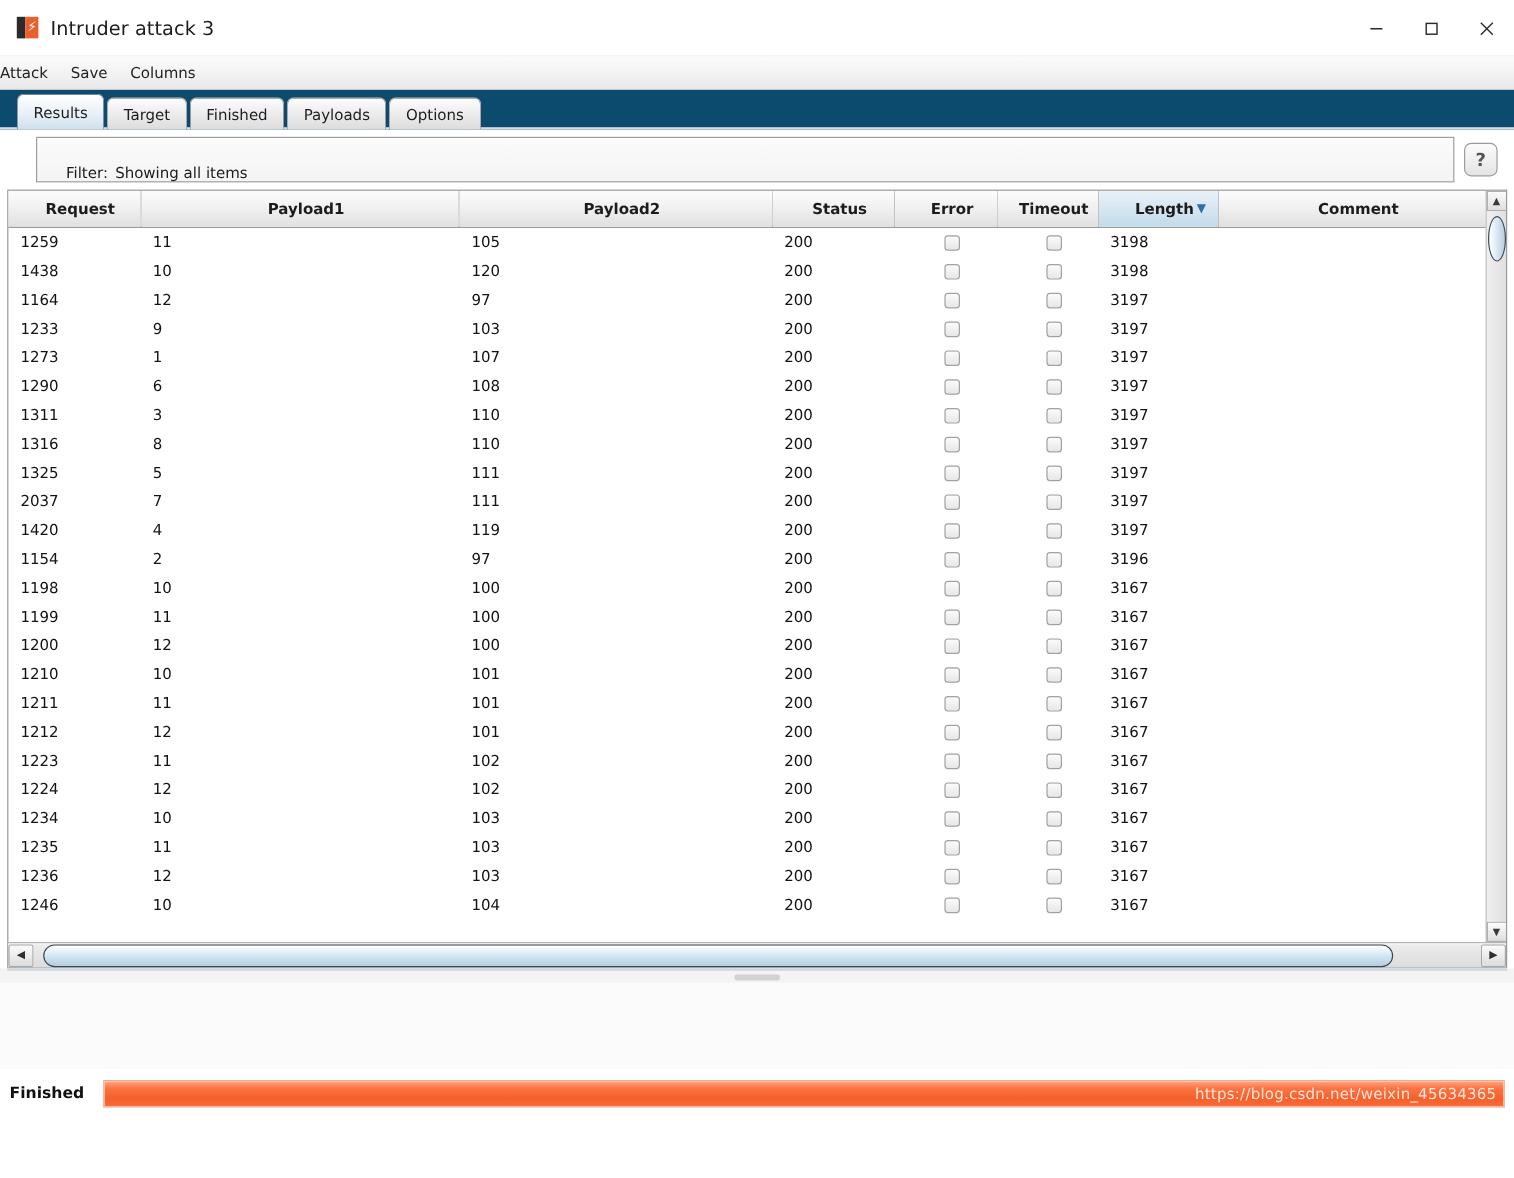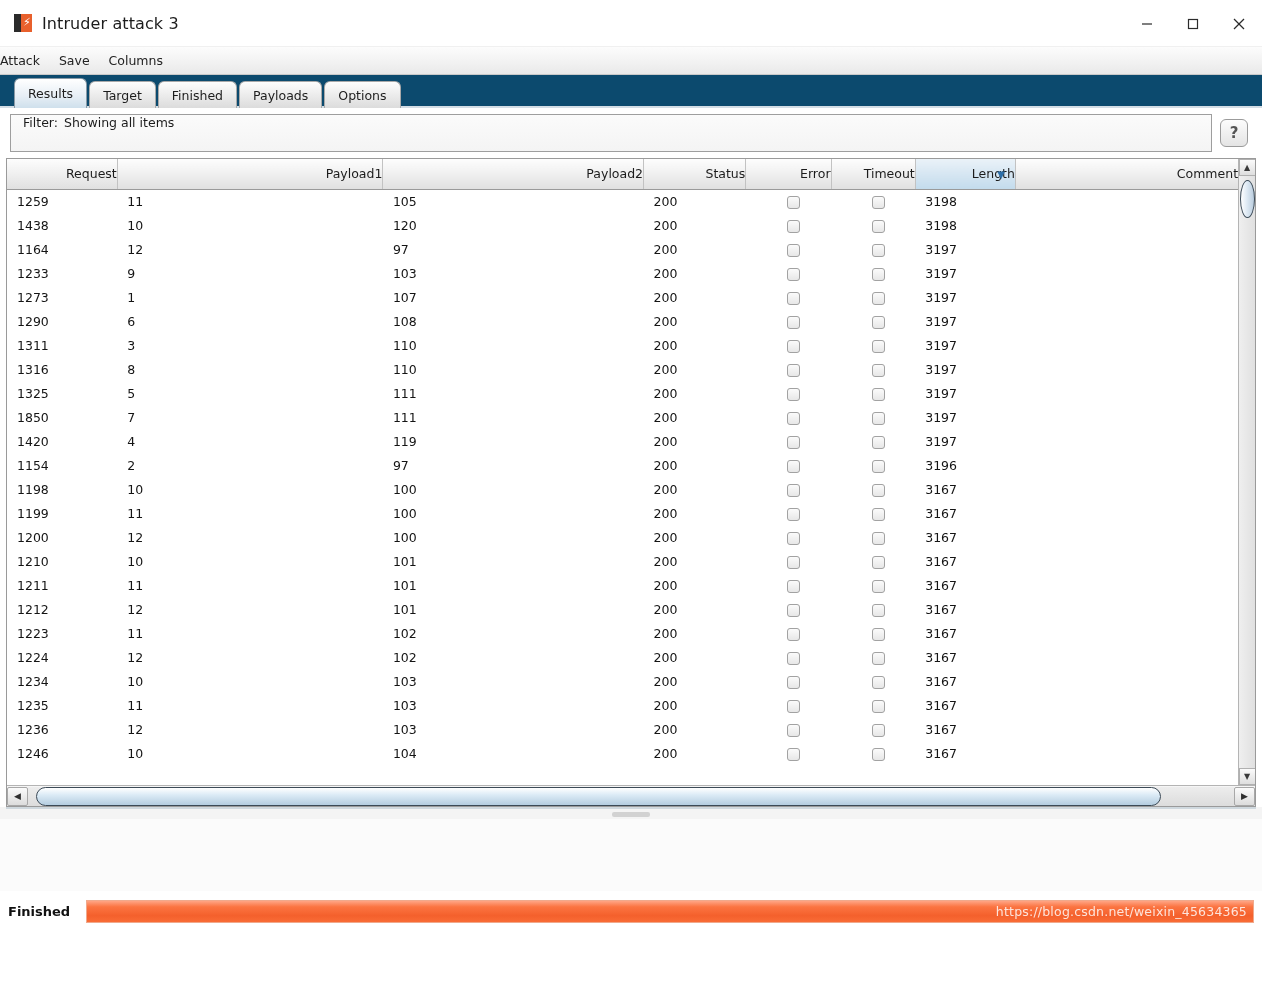--- a/index.html
+++ b/index.html
@@ -88,23 +88,23 @@
   .filter-row {
     display: flex; align-items: center;
     padding: 6px 10px 6px 10px;
     background: #ffffff;
     gap: 8px;
   }
   .filter-box {
     flex: 1 1 auto; height: 38px;
     border: 1px solid #9e9e9e;
     background: linear-gradient(to bottom,#fbfbfb,#f4f4f4);
-    display: flex; align-items: flex-start;
-    padding-left: 12px;
-    font-size: 12.5px; color: #1c1c1c;
+    display: flex; align-items: flex-end;
+    padding-left: 24px;
+    font-size: 12.5px; color: #1c1c1c; margin-left: 20px;
   }
   .help-btn {
     width: 28px; height: 28px; flex: 0 0 auto;
     border: 1px solid #9b9b9b; border-radius: 6px;
     background: linear-gradient(to bottom,#fcfcfc,#e4e4e4);
     display: flex; align-items: center; justify-content: center;
     font-size: 15px; color: #555; font-weight: bold;
     margin-right: 4px;
   }
 
@@ -119,22 +119,22 @@
   }
   .table-scroll-area { flex: 1 1 auto; display: flex; overflow: hidden; }
   .table-main { flex: 1 1 auto; overflow: hidden; position: relative; }
 
   table.grid { border-collapse: collapse; width: 100%; table-layout: fixed; }
   table.grid th {
     height: 30px;
     background: linear-gradient(to bottom,#fdfdfd 0%,#f0f0f0 48%,#e0e0e0 100%);
     border-right: 1px solid #c2c2c2;
     border-bottom: 1px solid #9a9a9a;
-    font-size: 12.5px; font-weight: normal; color: #1c1c1c;
-    text-align: right; padding-left: 10px;
+    font-size: 12.5px; font-weight: bold; color: #1c1c1c;
+    text-align: center; padding-left: 10px;
     white-space: nowrap;
     position: relative;
   }
   table.grid th.sorted {
     background: linear-gradient(to bottom,#eaf2f8 0%,#d6e6f2 50%,#c3dbec 100%);
   }
   th .sort-arrow {
     position: absolute; right: 10px; top: 50%; transform: translateY(-50%);
     color: #2e6fa8; font-size: 10px;
   }
@@ -413,21 +413,21 @@
               <td>1325</td>
               <td>5</td>
               <td>111</td>
               <td>200</td>
               <td class="center"><span class="cb"></span></td>
               <td class="center"><span class="cb"></span></td>
               <td>3197</td>
               <td></td>
             </tr>
             <tr>
-              <td>1850</td>
+              <td>2037</td>
               <td>7</td>
               <td>111</td>
               <td>200</td>
               <td class="center"><span class="cb"></span></td>
               <td class="center"><span class="cb"></span></td>
               <td>3197</td>
               <td></td>
             </tr>
             <tr>
               <td>1420</td>

